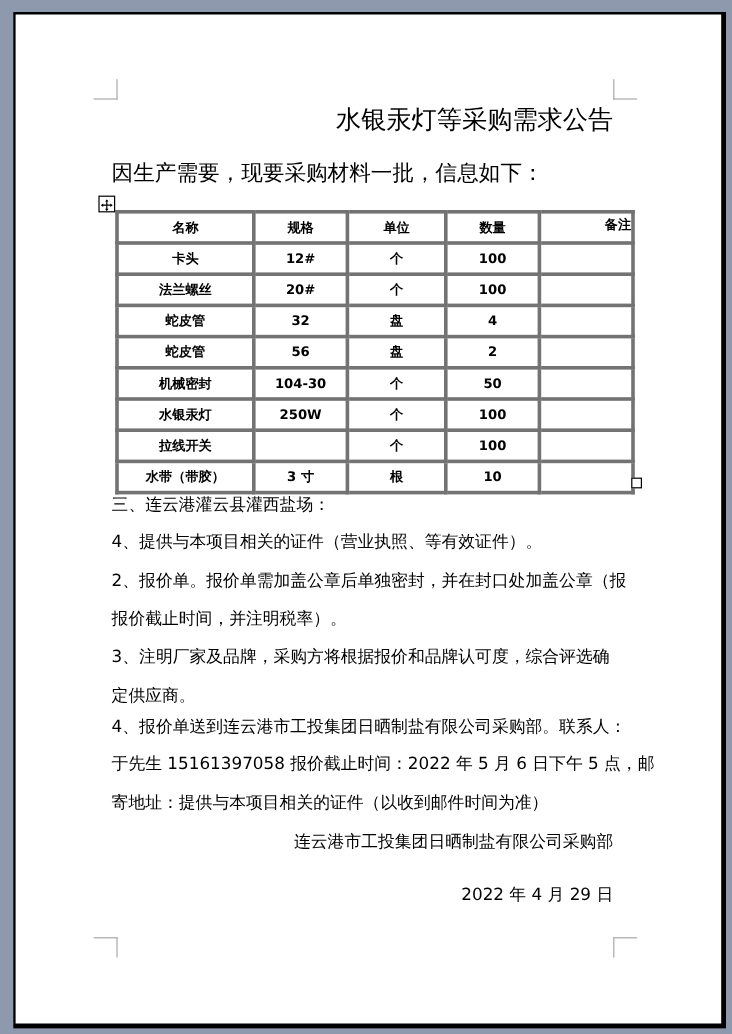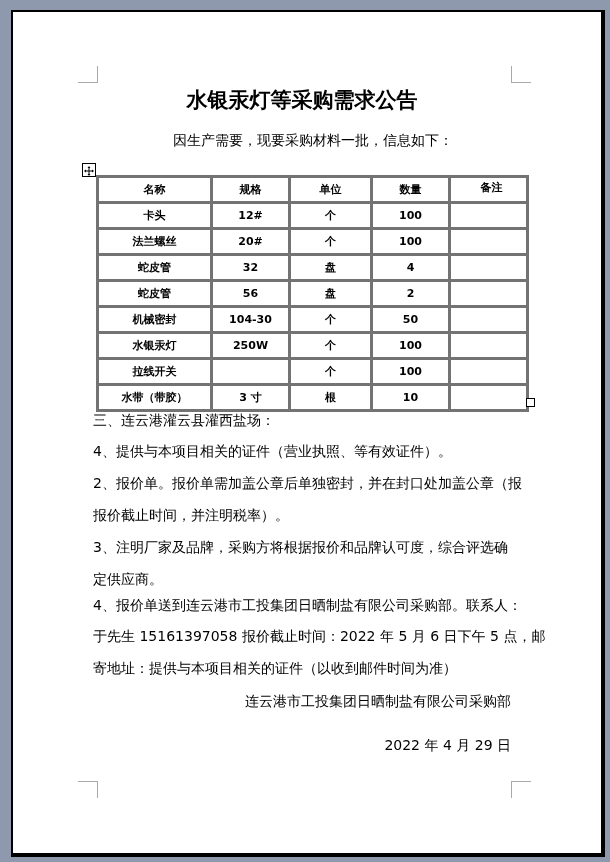--- a/index.html
+++ b/index.html
@@ -31,33 +31,32 @@
   }
   .crop-tl { left: 65px;  top: 54px;  border-right: 1px solid #A9A9A9; border-bottom: 1px solid #A9A9A9; }
   .crop-tr { left: 498px; top: 54px;  border-left: 1px solid #A9A9A9;  border-bottom: 1px solid #A9A9A9; }
   .crop-bl { left: 65px;  top: 769px; border-right: 1px solid #A9A9A9; border-top: 1px solid #A9A9A9; }
   .crop-br { left: 498px; top: 769px; border-left: 1px solid #A9A9A9;  border-top: 1px solid #A9A9A9; }
   .doc-title {
     position: absolute;
     left: 80px;
     top: 74px;
     width: 418px;
-    text-align: center;
+    text-align: right;
     font-size: 21px;
-    font-weight: bold;
+    font-weight: normal;
     white-space: nowrap;
   }
   .intro {
     position: absolute;
     left: 80px;
     top: 120px;
     width: 440px;
-    font-size: 14px;
-    white-space: nowrap;
-    text-align: center;
+    font-size: 18px;
+    white-space: nowrap;
   }
   .move-handle {
     position: absolute;
     left: 69px;
     top: 151px;
     width: 14px;
     height: 14px;
     border: 1px solid #000;
     background: #fff;
     box-sizing: border-box;
@@ -80,21 +79,21 @@
     text-align: center;
     vertical-align: middle;
     font-weight: bold;
     padding: 0;
     overflow: hidden;
     white-space: nowrap;
   }
   table.items tr.hdr th { height: 21px; }
   table.items tr.row td { height: 23px; }
   table.items th.remark {
-    text-align: center;
+    text-align: right;
     vertical-align: top;
     padding: 2px 0 0 6px;
     margin-left: 18px;
   }
   .resize-handle {
     position: absolute;
     left: 513px;
     top: 386px;
     width: 7px;
     height: 7px;

